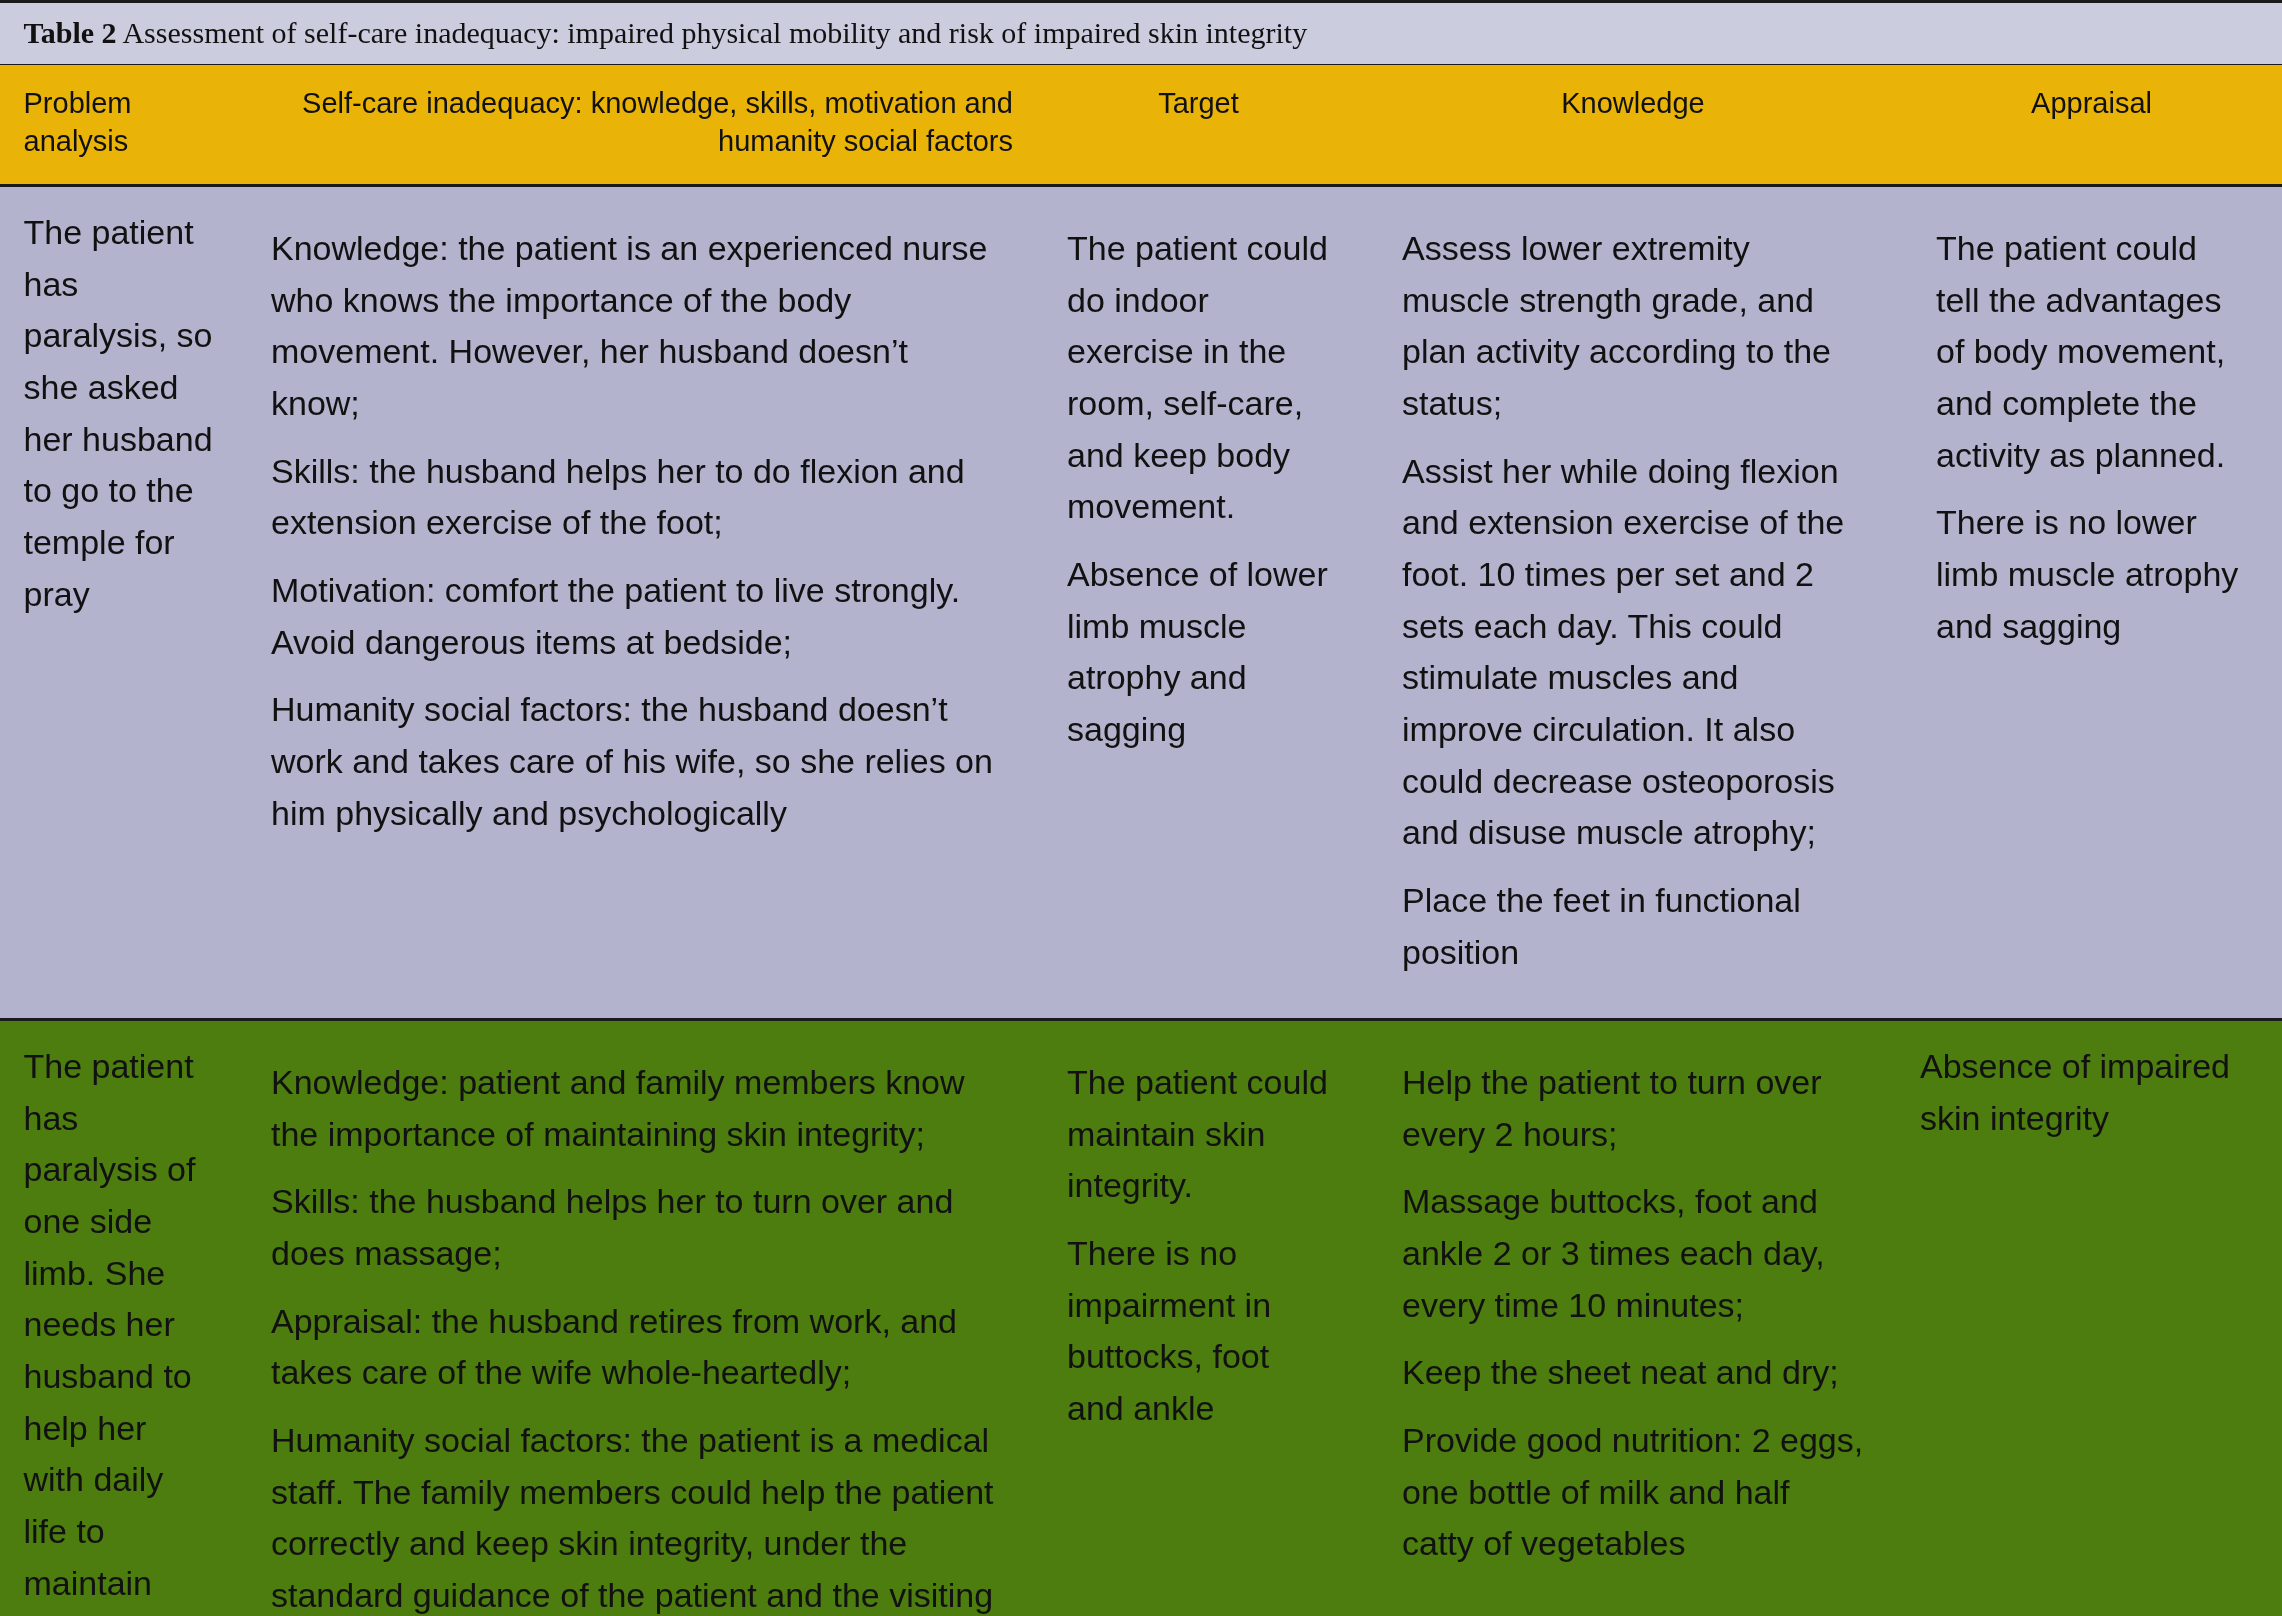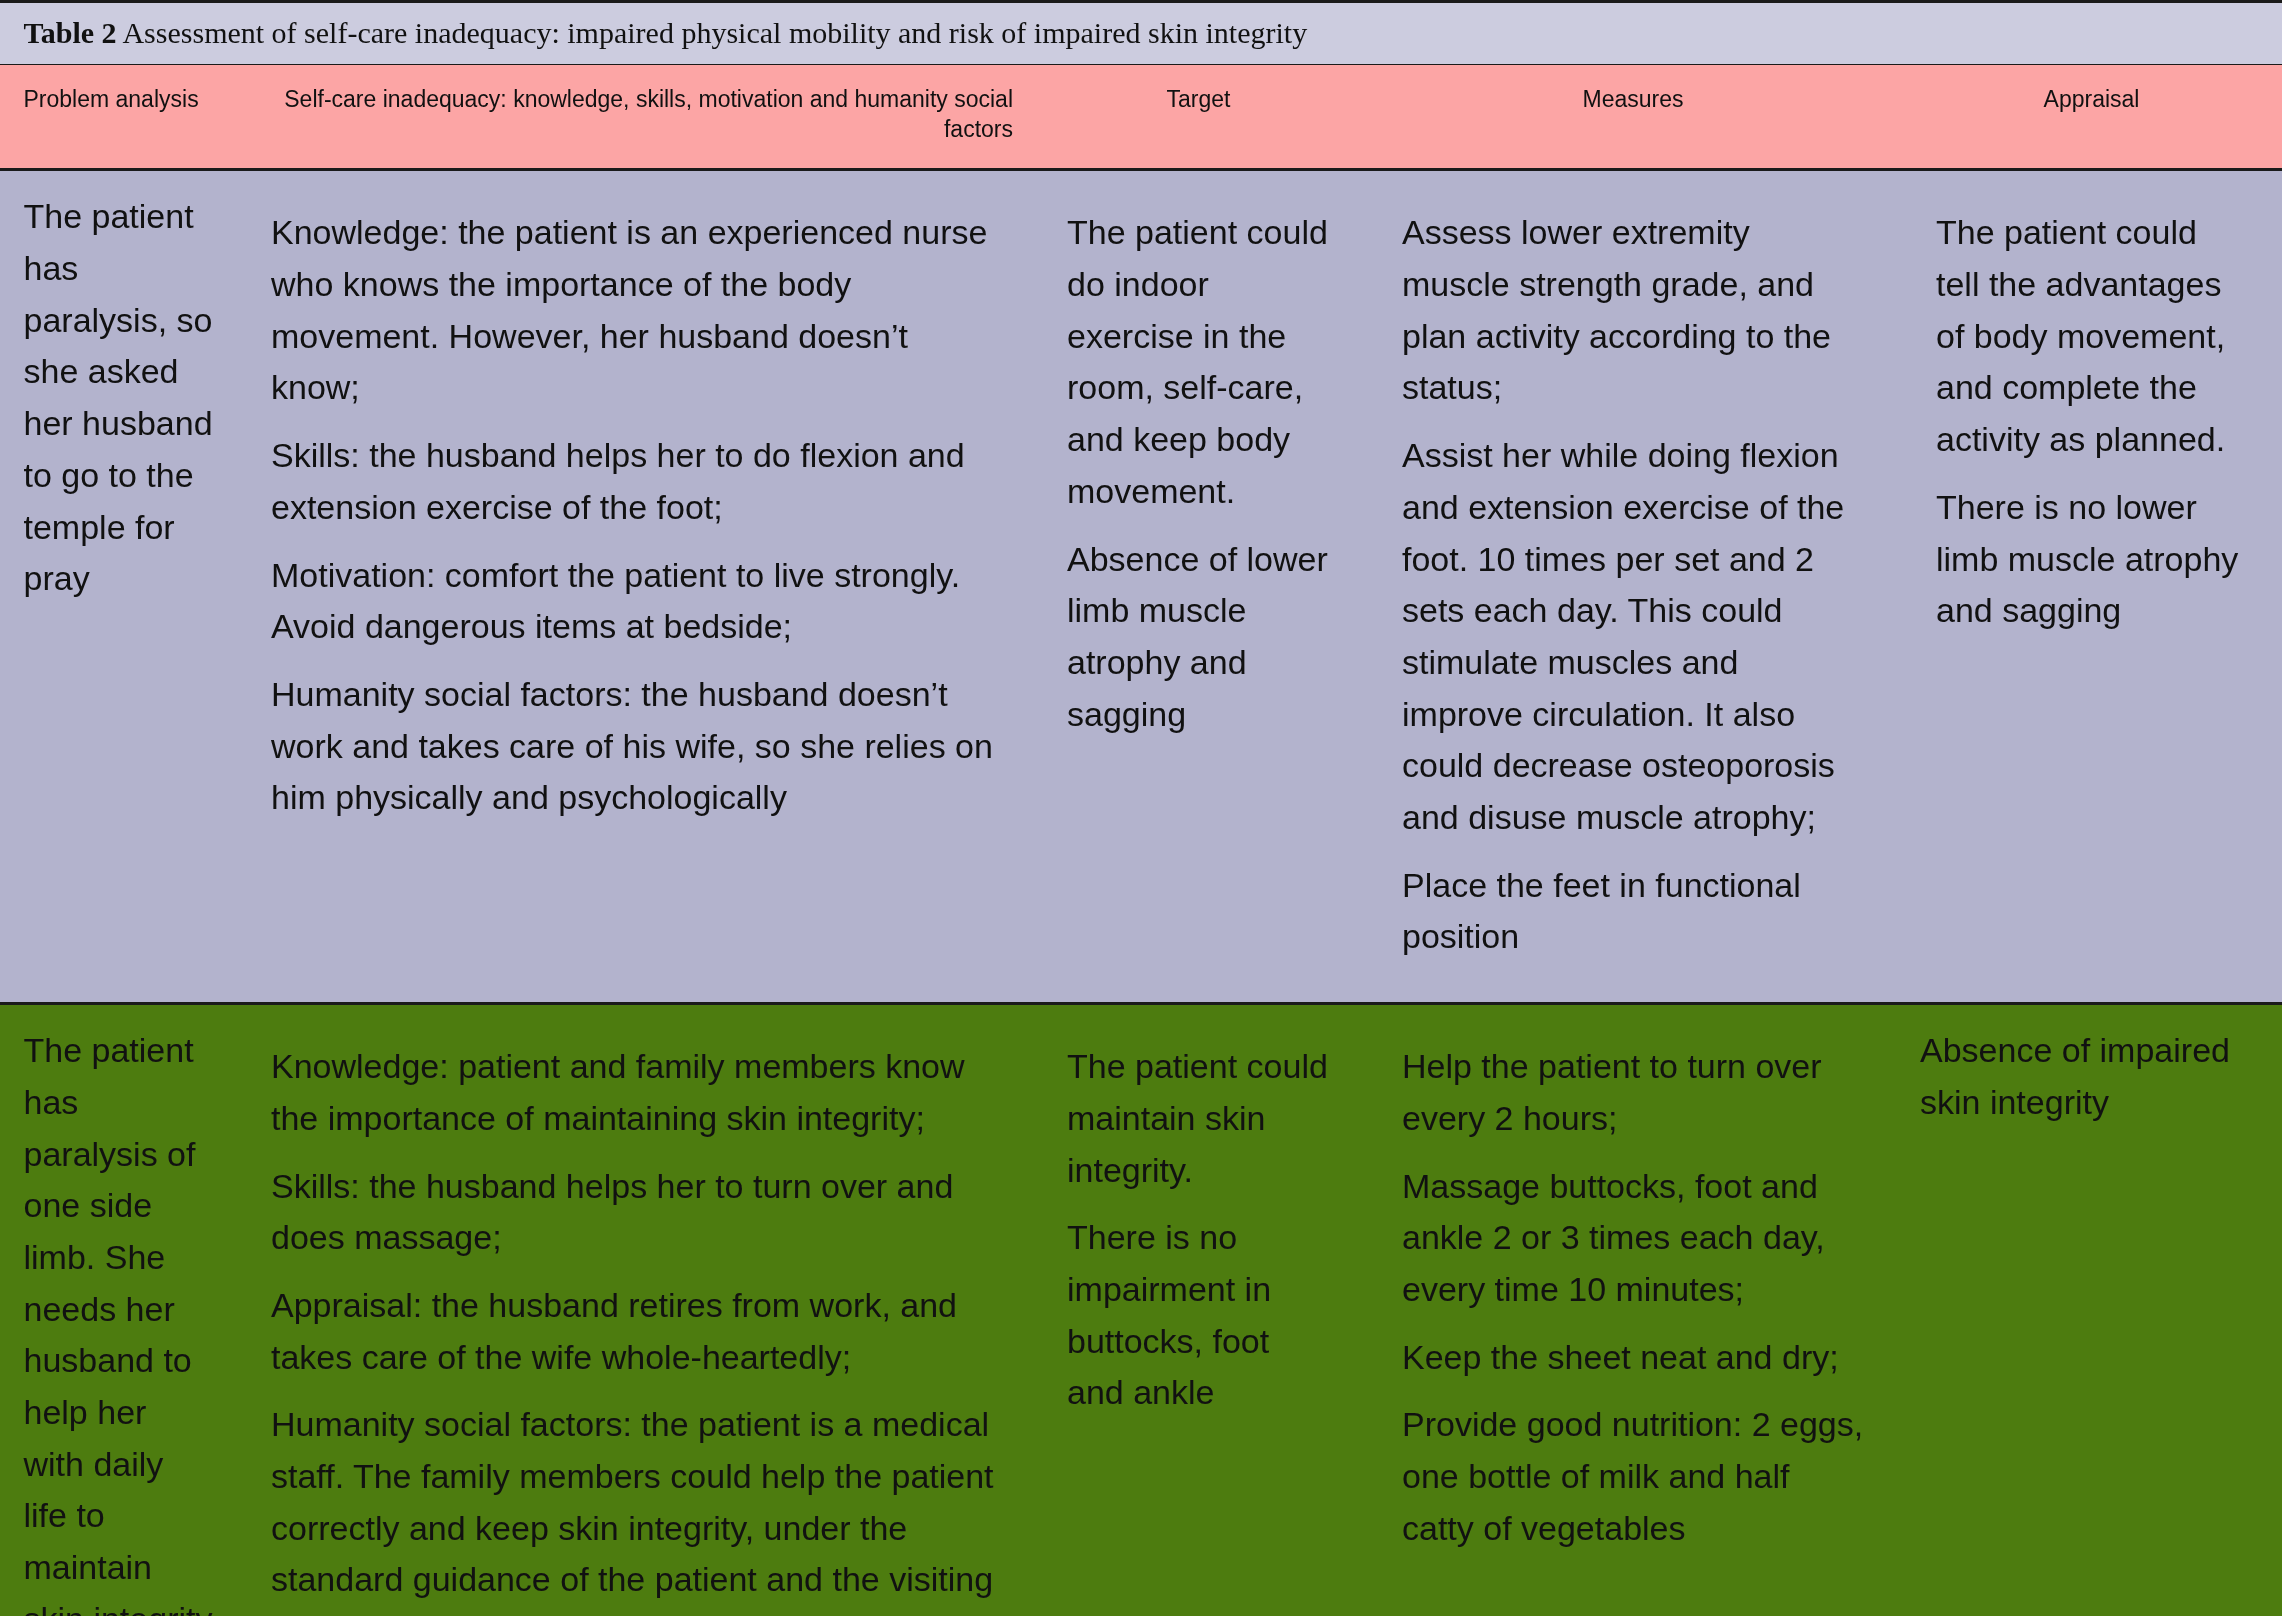--- a/index.html
+++ b/index.html
@@ -28,24 +28,24 @@
     padding: 11px 23.5px 12.7px 23.5px;
     font-family: "Liberation Serif", serif;
     font-size: 30px;
     color: #111111;
     line-height: 1.25;
   }
   .caption-label {
     font-weight: bold;
   }
   .header-row td {
-    background: #fca5a5;
+    background: #eab308;
     border-bottom: 3.6px solid #1a1a1a;
     padding: 20px 18px 23.5px 18px;
-    font-size: 23px;
+    font-size: 29px;
     color: #111111;
     line-height: 1.3;
     vertical-align: top;
   }
   .header-row td.col-problem {
     text-align: left;
     padding-left: 23.5px;
   }
   .header-row td.col-self {
     text-align: right;
@@ -98,21 +98,21 @@
       <tr class="caption-row">
         <td colspan="5">
           <span class="caption-label">Table 2</span>
           <span>Assessment of self-care inadequacy: impaired physical mobility and risk of impaired skin integrity</span>
         </td>
       </tr>
       <tr class="header-row">
         <td class="col-problem">Problem analysis</td>
         <td class="col-self">Self-care inadequacy: knowledge, skills, motivation and humanity social factors</td>
         <td class="col-target">Target</td>
-        <td class="col-measures">Measures</td>
+        <td class="col-measures">Knowledge</td>
         <td class="col-appraisal">Appraisal</td>
       </tr>
       <tr class="body-row row-shaded">
         <td class="col-problem cell-lines">The patient has paralysis, so she asked her husband to go to the temple for pray</td>
         <td class="cell-lines">
             <p>Knowledge: the patient is an experienced nurse who knows the importance of the body movement. However, her husband doesn’t know;</p>
             <p>Skills: the husband helps her to do flexion and extension exercise of the foot;</p>
             <p>Motivation: comfort the patient to live strongly. Avoid dangerous items at bedside;</p>
             <p>Humanity social factors: the husband doesn’t work and takes care of his wife, so she relies on him physically and psychologically</p>
           </td>

